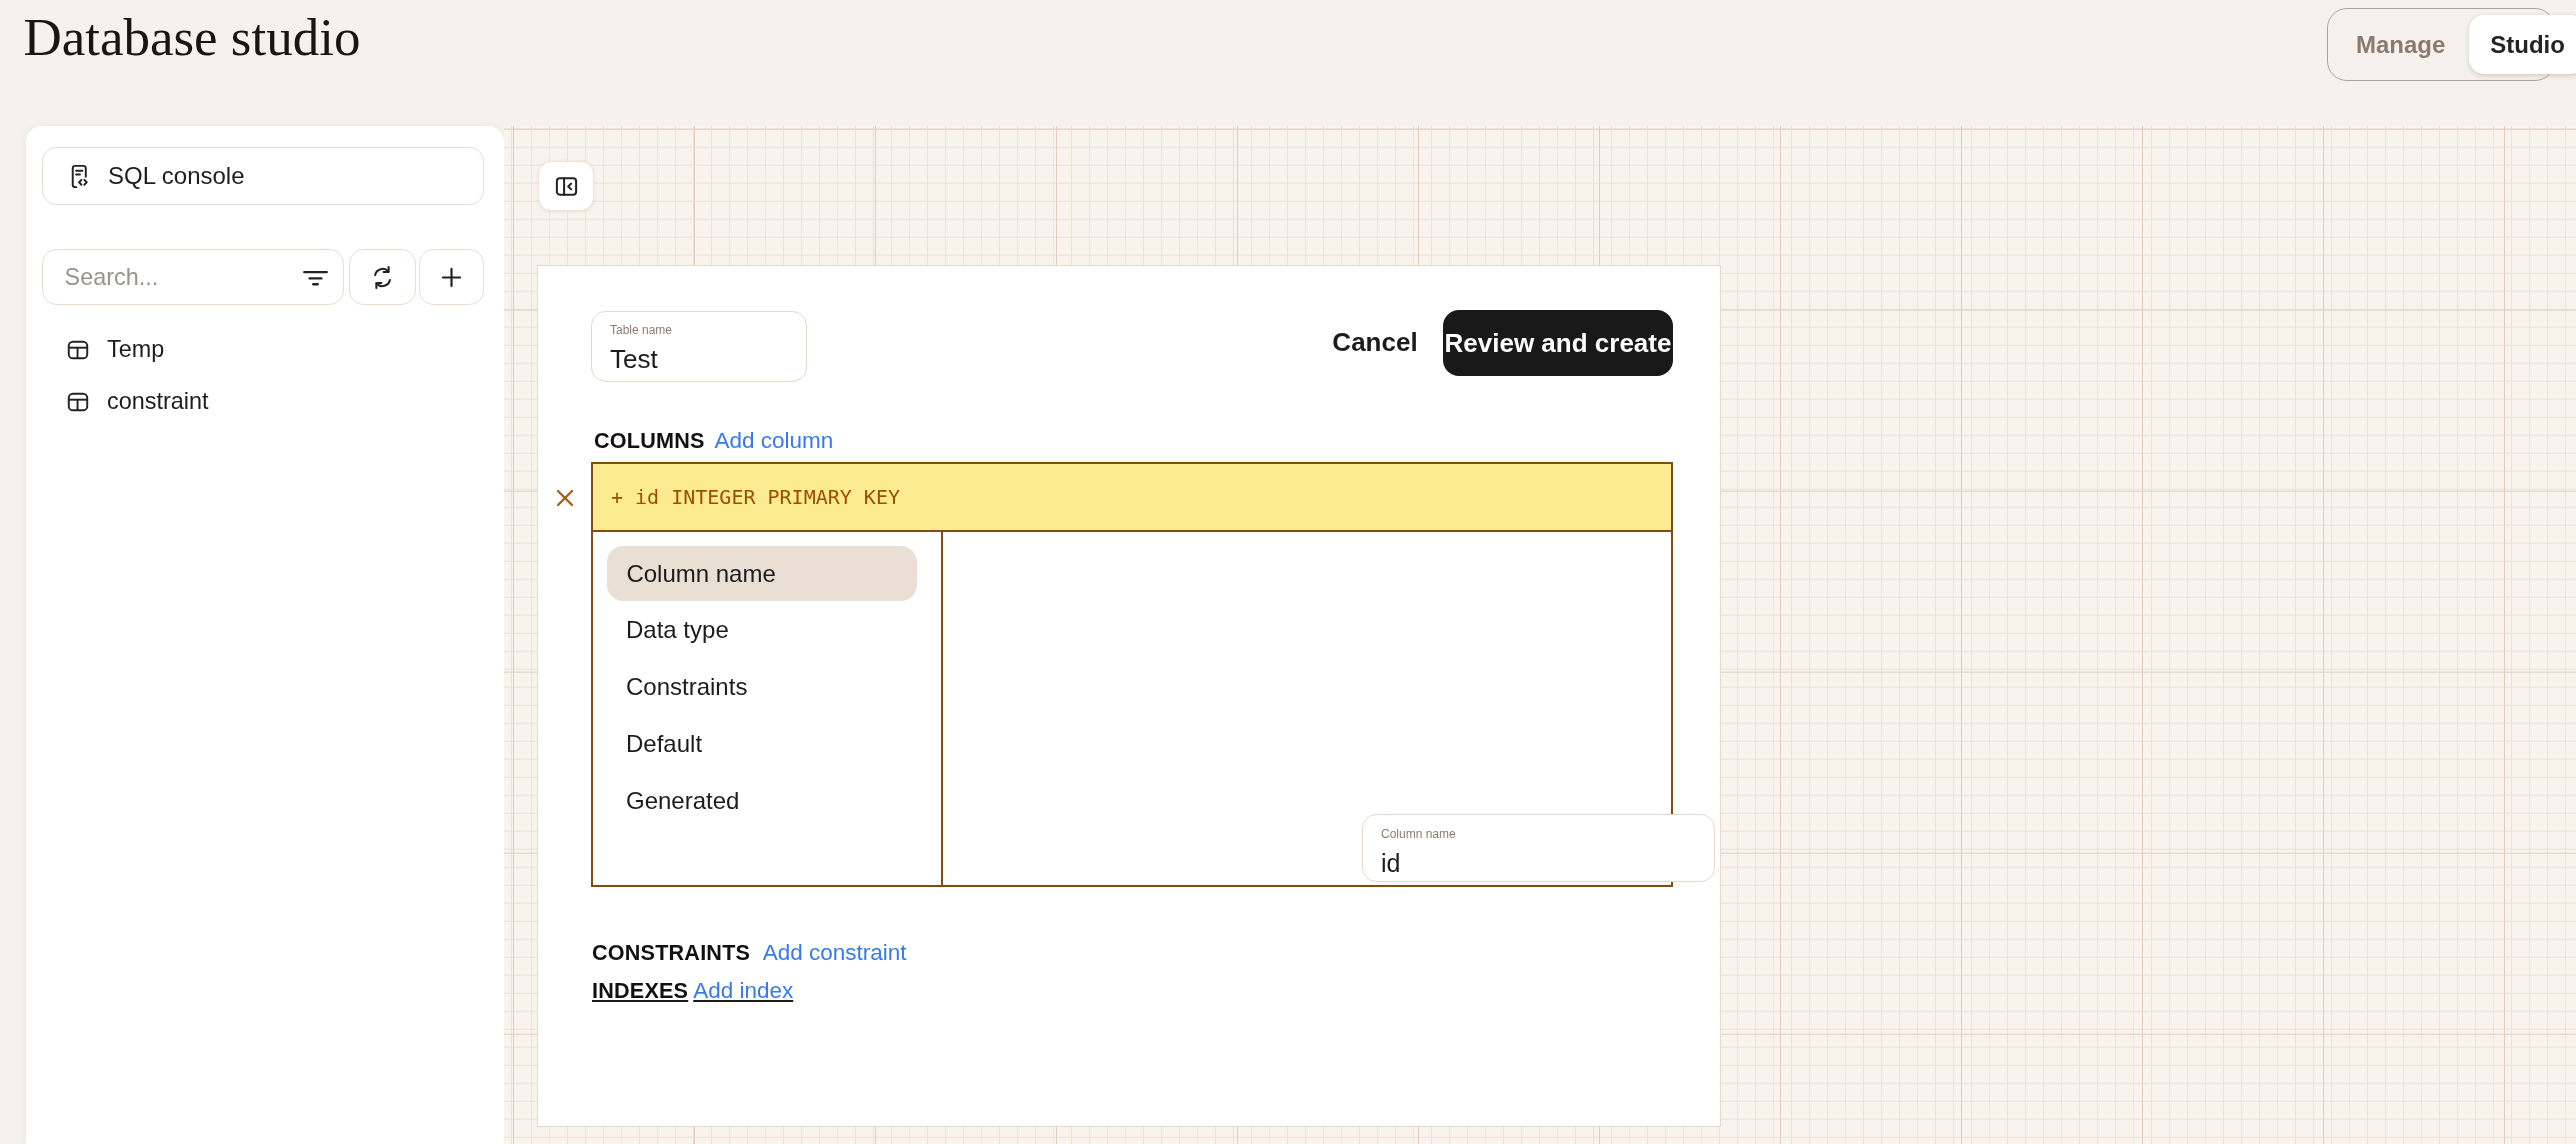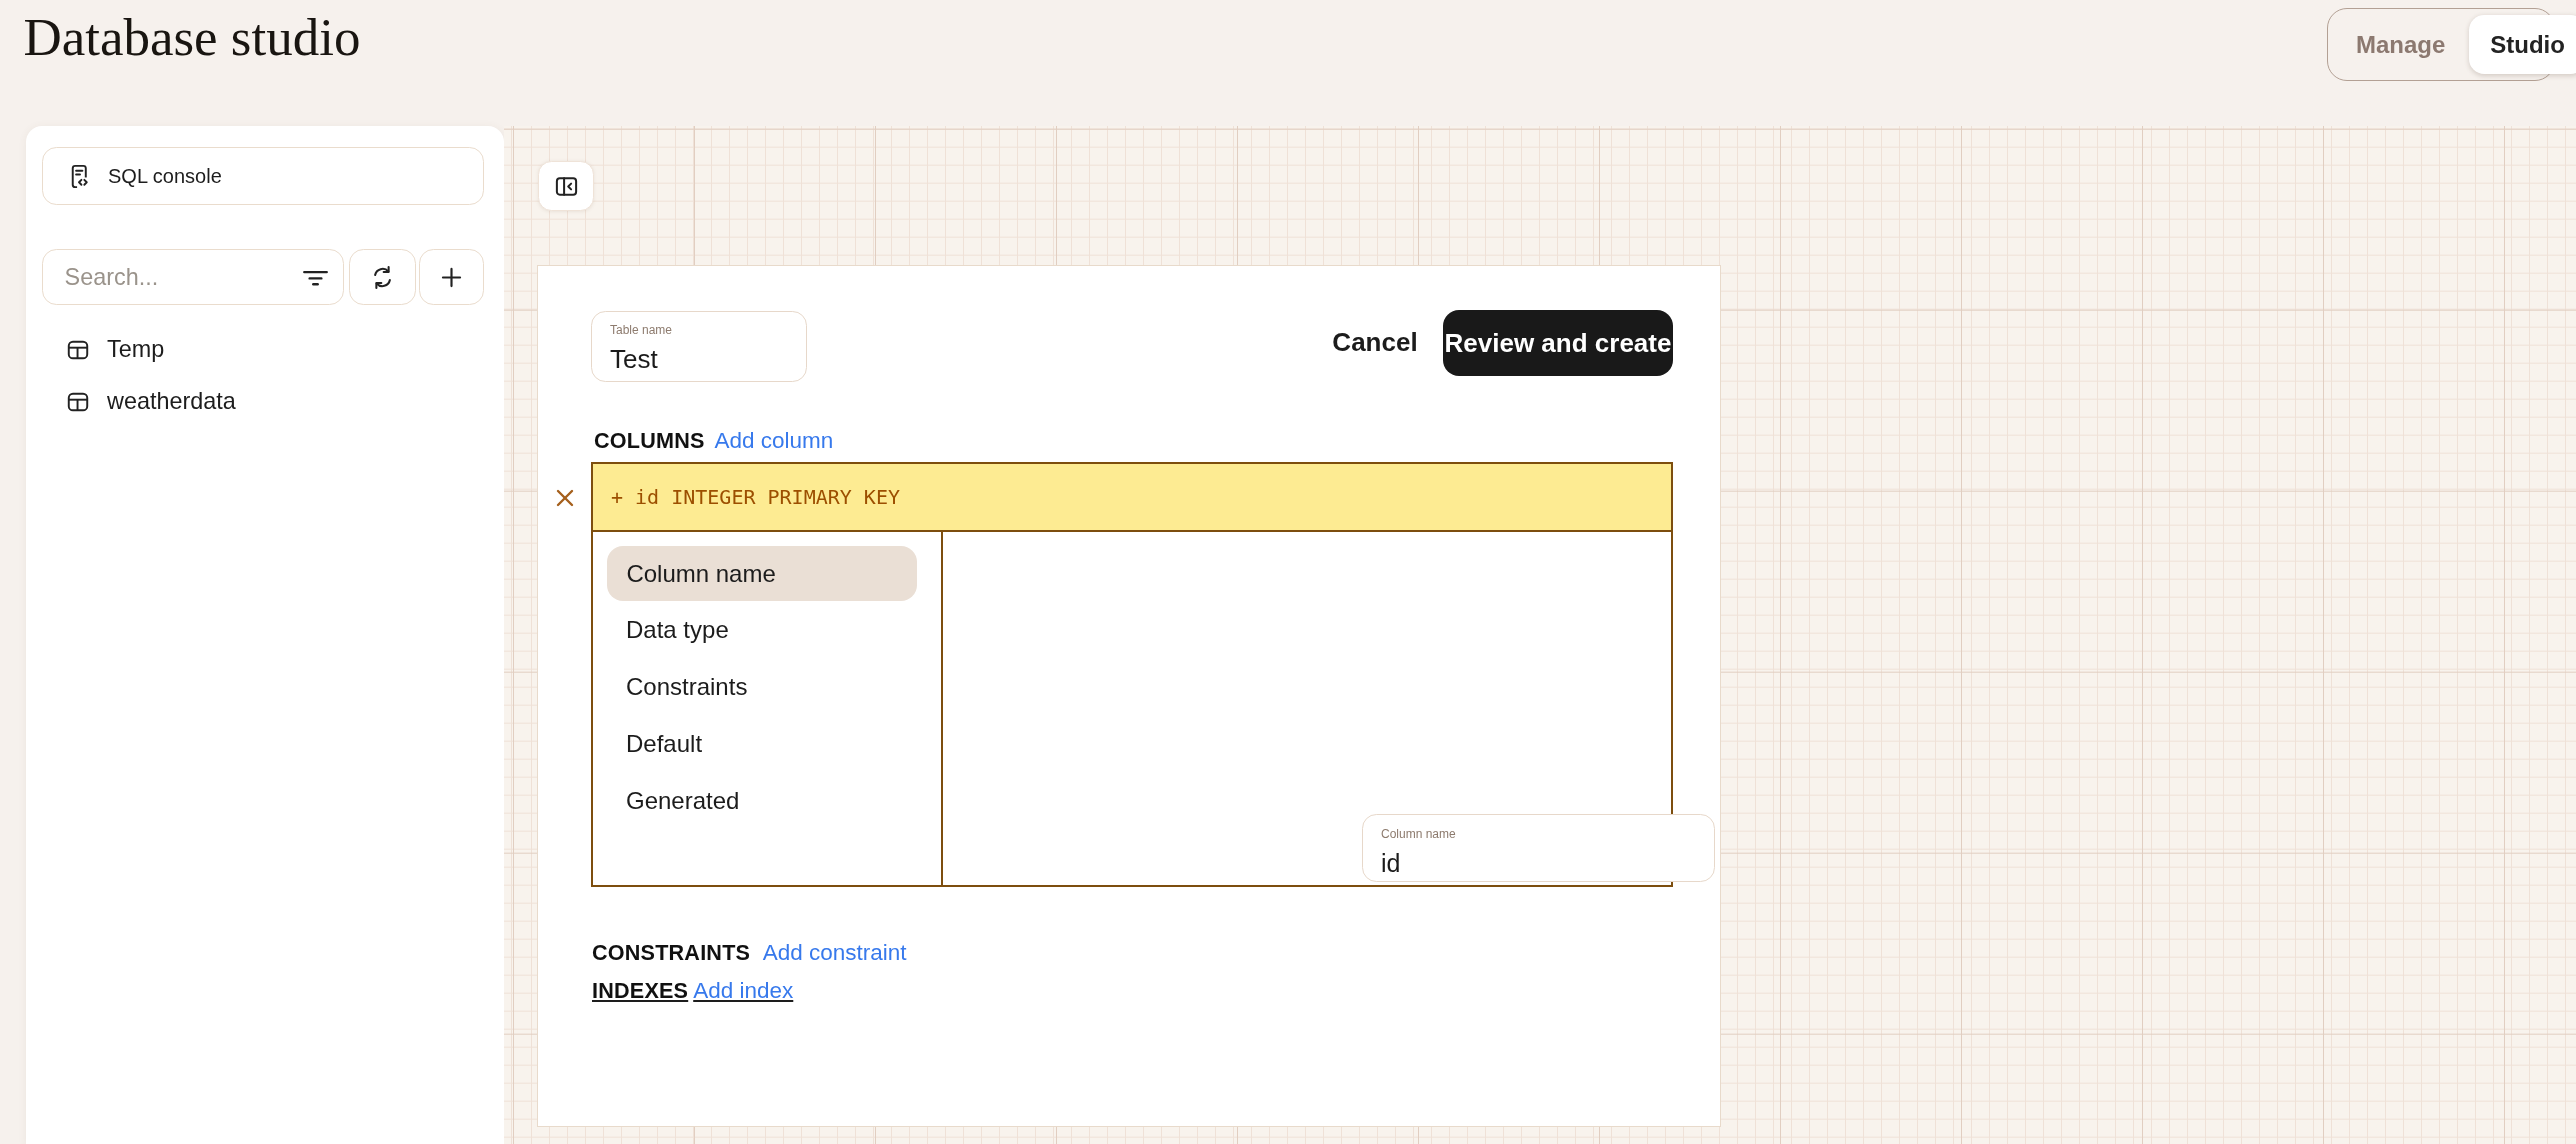--- a/index.html
+++ b/index.html
@@ -27,21 +27,21 @@
   }
   
   .sidebar {
     position:absolute; left:26px; top:126px; width:478px; height:1019px;
     background:#ffffff; border-radius:16px 16px 0 0; box-shadow:0 1.8px 9px rgba(120,90,60,.07);
   }
   .btn-outline {
     background:#fff; border:1.8px solid #eadccd; border-radius:14.4px; cursor:pointer;
     display:flex; align-items:center; font-family:inherit;
   }
-  .sql-btn { position:absolute; left:16px; top:21px; width:442px; height:58px; padding-left:21.6px; gap:14.4px; font-size:20px; color:#1d1d1d; }
+  .sql-btn { position:absolute; left:16px; top:21px; width:442px; height:58px; padding-left:21.6px; gap:14.4px; font-size:24px; color:#1d1d1d; }
   .search-box { position:absolute; left:16px; top:123px; width:302px; height:56px; padding:0 14.4px 0 21.6px; }
   .search-box input {
     flex:1; border:none; outline:none; background:transparent; font-family:inherit;
     font-size:23.4px; color:#1d1d1d; min-width:0;
   }
   .search-box input::placeholder { color:#9a938b; }
   .icon-btn { position:absolute; top:123px; height:56px; justify-content:center; }
   .refresh-btn { left:323px; width:67px; }
   .plus-btn { left:393px; width:65px; }
   .table-list { position:absolute; left:0; top:202px; width:100%; list-style:none; }
@@ -195,21 +195,21 @@
         <span>Temp</span>
       </li>
         <li class="table-row">
         <span>
           <svg width="24" height="24" viewBox="0 0 26 26" fill="none" stroke="#222" stroke-width="2.1" stroke-linejoin="round">
             <rect x="3" y="4" width="20" height="18" rx="4.5"></rect>
             <line x1="3" y1="10.5" x2="23" y2="10.5"></line>
             <line x1="12.5" y1="10.5" x2="12.5" y2="22"></line>
           </svg>
         </span>
-        <span>weatherdata</span>
+        <span>constraint</span>
       </li>
       </ul>
   </aside>
 
   <main class="canvas">
 
     <button class="collapse-btn">
       <span>
         <svg width="25" height="25" viewBox="0 0 26 26" fill="none" stroke="#222" stroke-width="2.1" stroke-linecap="round" stroke-linejoin="round">
           <rect x="3" y="4.5" width="20" height="17" rx="3"></rect>

